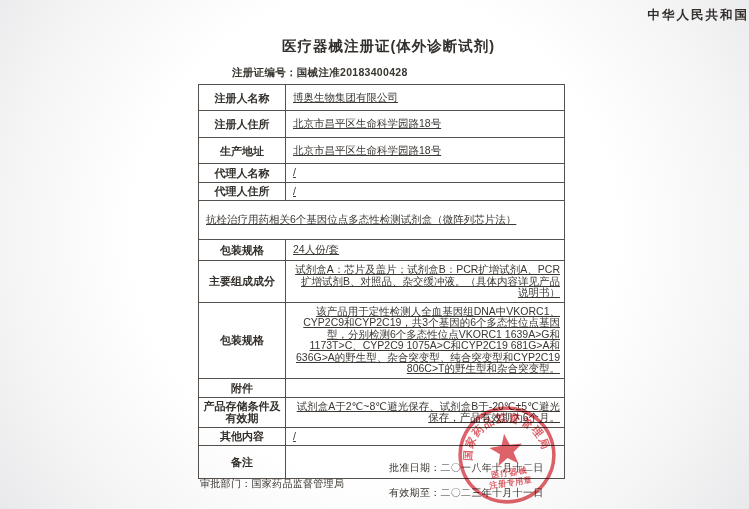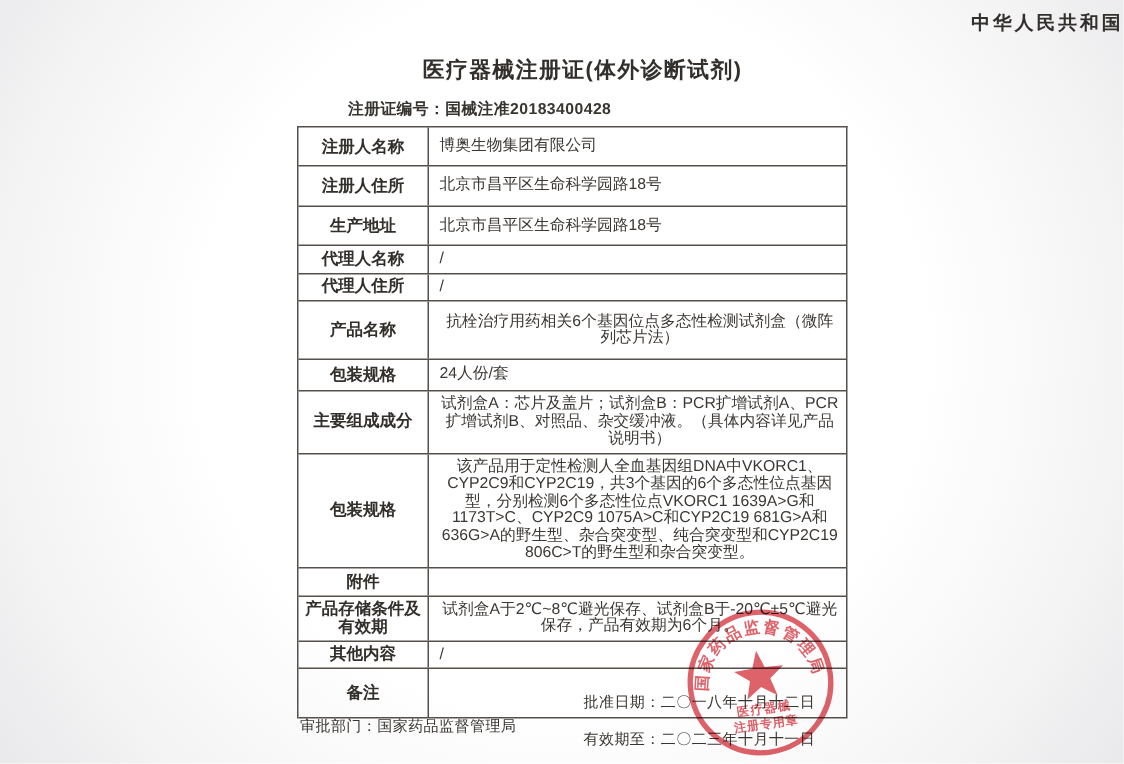--- a/index.html
+++ b/index.html
@@ -35,21 +35,22 @@
   .cell{box-sizing:border-box;display:flex;align-items:center;}
   .cell.label{
     width:87px;min-width:87px;border-right:1px solid #55504b;
     justify-content:center;text-align:center;
     font-size:11px;font-weight:bold;color:#332f2b;
     padding:2px 3px;line-height:12px;
   }
   .cell.value{
     flex:1;padding:3px 4px 3px 7px;
     font-size:10.5px;line-height:11.5px;color:#3b3733;
-    text-align:center;
+    text-align:right;
+    text-decoration:underline;
   }
   .footer-line{position:absolute;font-size:10px;color:#38342f;letter-spacing:.3px;}
   .f-dept{left:200px;top:477px;}
   .f-date{left:389px;top:461px;}
   .f-valid{left:389px;top:486px;}
   .stamp{
     position:absolute;left:450px;top:398px;width:114px;height:114px;
     opacity:.84;mix-blend-mode:multiply;
     transform:rotate(-8deg);
   }
@@ -83,21 +84,20 @@
     </div>
     <div class="row" style="min-height:18px">
       <div class="cell label">代理人名称</div>
       <div class="cell value">/</div>
     </div>
     <div class="row" style="min-height:18px">
       <div class="cell label">代理人住所</div>
       <div class="cell value">/</div>
     </div>
     <div class="row" style="min-height:39px">
-      <div class="cell label">产品名称</div>
       <div class="cell value">抗栓治疗用药相关6个基因位点多态性检测试剂盒（微阵列芯片法）</div>
     </div>
     <div class="row" style="min-height:21px">
       <div class="cell label">包装规格</div>
       <div class="cell value">24人份/套</div>
     </div>
     <div class="row" style="min-height:33px">
       <div class="cell label">主要组成成分</div>
       <div class="cell value">试剂盒A：芯片及盖片；试剂盒B：PCR扩增试剂A、PCR扩增试剂B、对照品、杂交缓冲液。（具体内容详见产品说明书）</div>
     </div>

